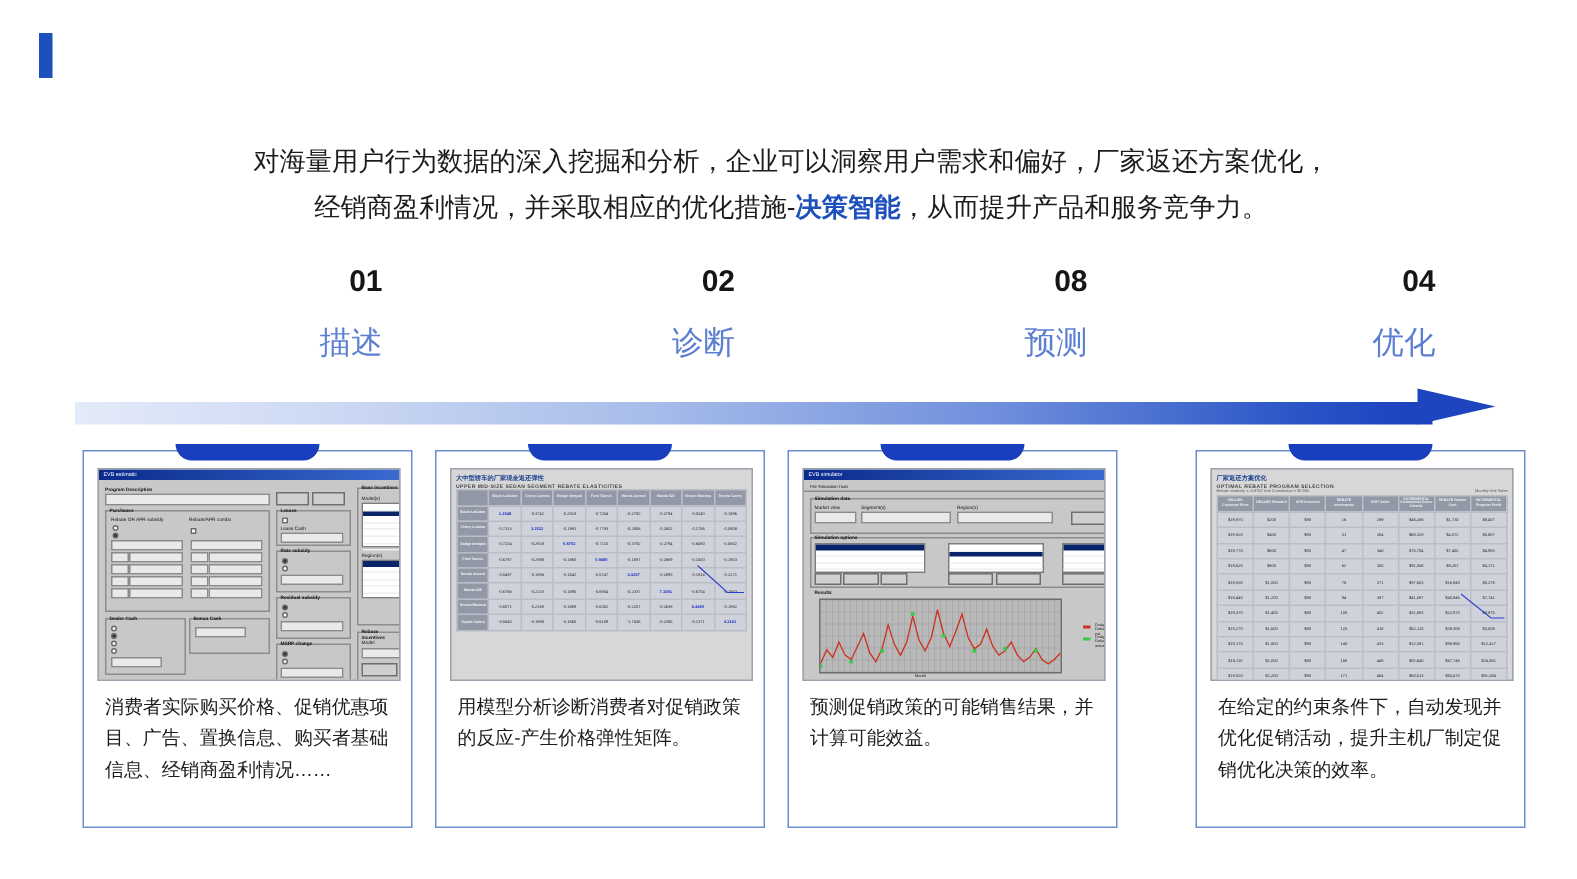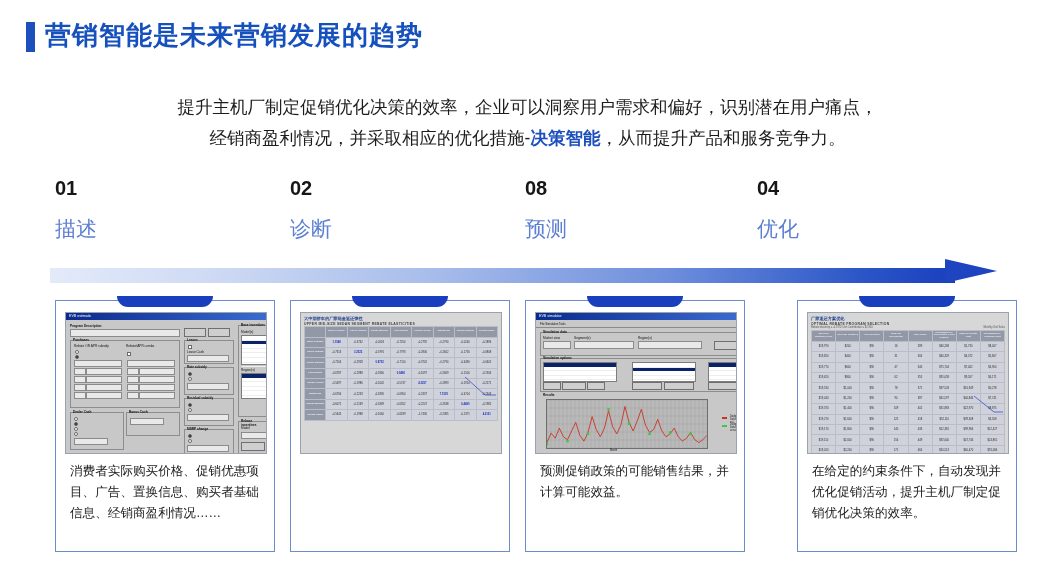--- a/index.html
+++ b/index.html
@@ -19,21 +19,21 @@
   .logo-mark{width:32px;height:32px;position:relative;}
   .logo-text{display:flex;flex-direction:column;line-height:1;}
   .logo-cn{font-size:19px;font-weight:bold;color:#222c3c;letter-spacing:1px;}
   .logo-en{font-size:12px;color:#7d8794;letter-spacing:2.2px;margin-top:3px;}
   
   .para{position:absolute;left:50px;top:92px;width:955px;text-align:center;
         font-size:17.5px;line-height:31px;color:#1c1c1c;}
   .para .hl{color:#1d4fbd;font-weight:bold;}
   
   .steps{position:absolute;left:0;top:176px;width:1051px;height:72px;}
-  .step{position:absolute;top:0;width:200px;}
+  .step{position:absolute;top:0;width:200px;text-align:right;}
   .step-num{font-size:20px;font-weight:bold;color:#161616;line-height:24px;}
   .step-label{font-size:21px;color:#5d7fd1;line-height:26px;margin-top:16px;}
   
   .arrow-wrap{position:absolute;left:50px;top:262px;width:950px;height:28px;}
   .arrow-bar{position:absolute;left:0;top:6px;width:905px;height:15px;
     background:linear-gradient(to right,#e3eaf9 0%,#cedaf4 18%,#a8bdea 42%,#6f8fdd 68%,#2a55c6 90%,#1a3fbe 100%);}
   .arrow-head{position:absolute;left:895px;top:-3px;width:0;height:0;
     border-top:12px solid transparent;border-bottom:12px solid transparent;
     border-left:52px solid #1e44bf;}
   
@@ -78,25 +78,24 @@
   .plot{position:absolute;background:#b9b9b9;border:0.6px solid #6f6f6f;}
   .plot svg{display:block;}
   .legend-i{position:absolute;font-size:2.6px;color:#222;}
   .legend-sw{position:absolute;width:5px;height:1.6px;}
 </style>
 </head>
 <body>
 
 <div class="header">
   <div class="title-bar"></div>
-  <div class="title">营销智能是未来营销发展的趋势</div>
 </div>
 
 <div class="para">
-  <span>提升主机厂制定促销优化决策的效率，企业可以洞察用户需求和偏好，识别潜在用户痛点，</span><br>
+  <span>对海量用户行为数据的深入挖掘和分析，企业可以洞察用户需求和偏好，厂家返还方案优化，</span><br>
   <span>经销商盈利情况，并采取相应的优化措施-</span><span class="hl">决策智能</span><span>，从而提升产品和服务竞争力。</span>
 </div>
 
 <div class="steps">
   <div class="step" style="left:55px">
     <div class="step-num">01</div>
     <div class="step-label">描述</div>
   </div>
   <div class="step" style="left:290px">
     <div class="step-num">02</div>
@@ -333,20 +332,21 @@
                 <td class="">-0.1371</td>
                 <td class="dg">4.2161</td>
               </tr>
             </tbody>
           </table>
         <svg class="diag" viewBox="0 0 34 34">
           <path d="M2 2 L22 20 L33 20" fill="none" stroke="#2a3fc8" stroke-width="0.7"></path>
         </svg>
       </div>
     </div>
+    <div class="caption">用模型分析诊断消费者对促销政策的反应-产生价格弹性矩阵。</div>
   </div>
 
   <div class="card" style="left:525px">
     <div class="card-tab"></div>
     <div class="thumb">
       <div class="win">
         <div class="win-title">EVB simulator</div>
         <div class="grp-lbl" style="left:4px;top:9px;font-weight:normal;font-size:2.8px">File   Simulation   Tools</div>
         <div class="ln" style="left:0;top:14px;width:260px"></div>
 

